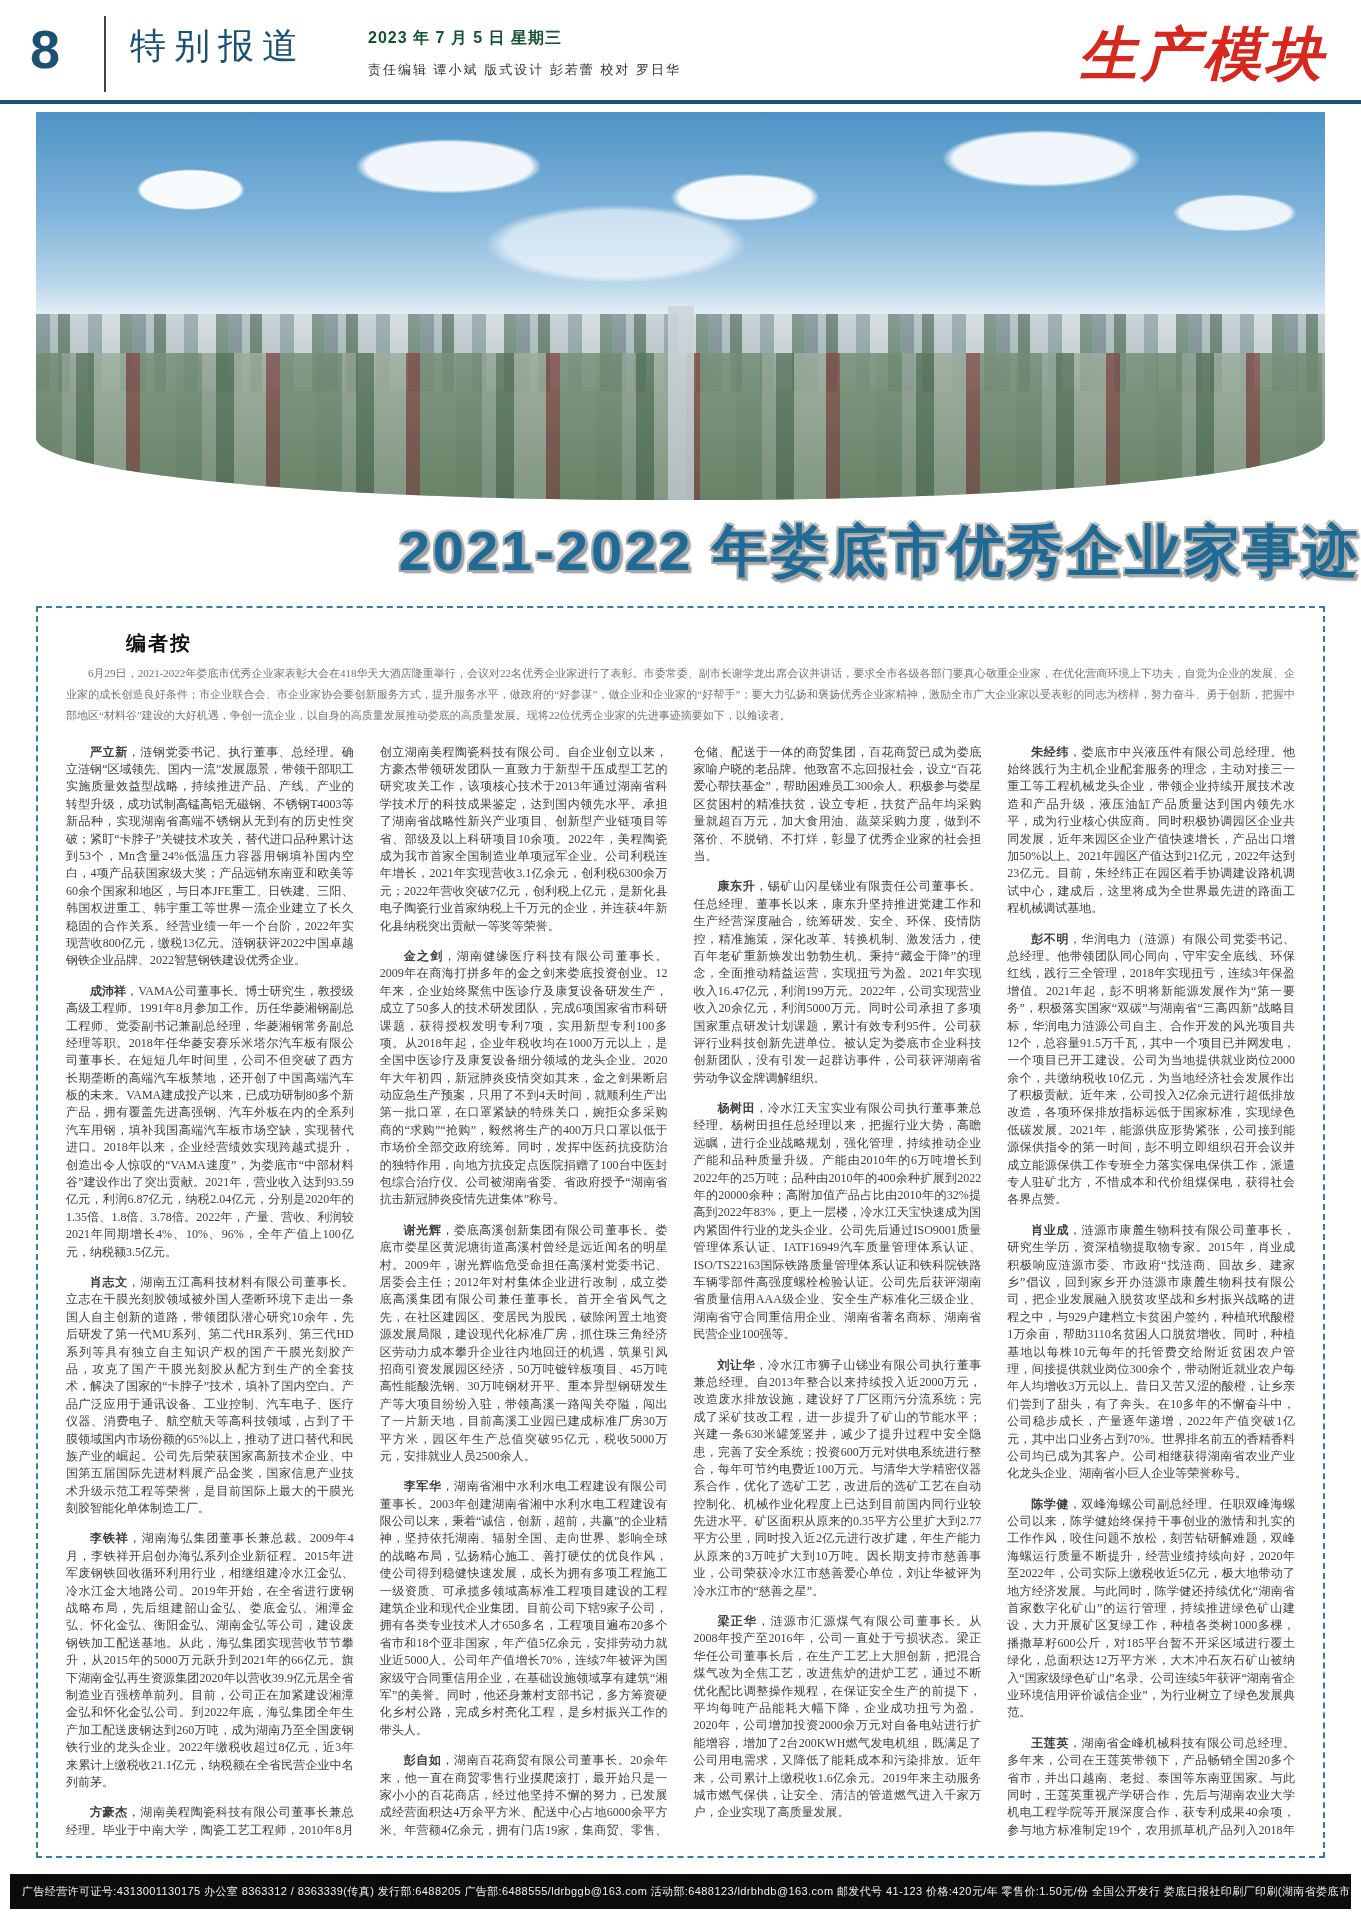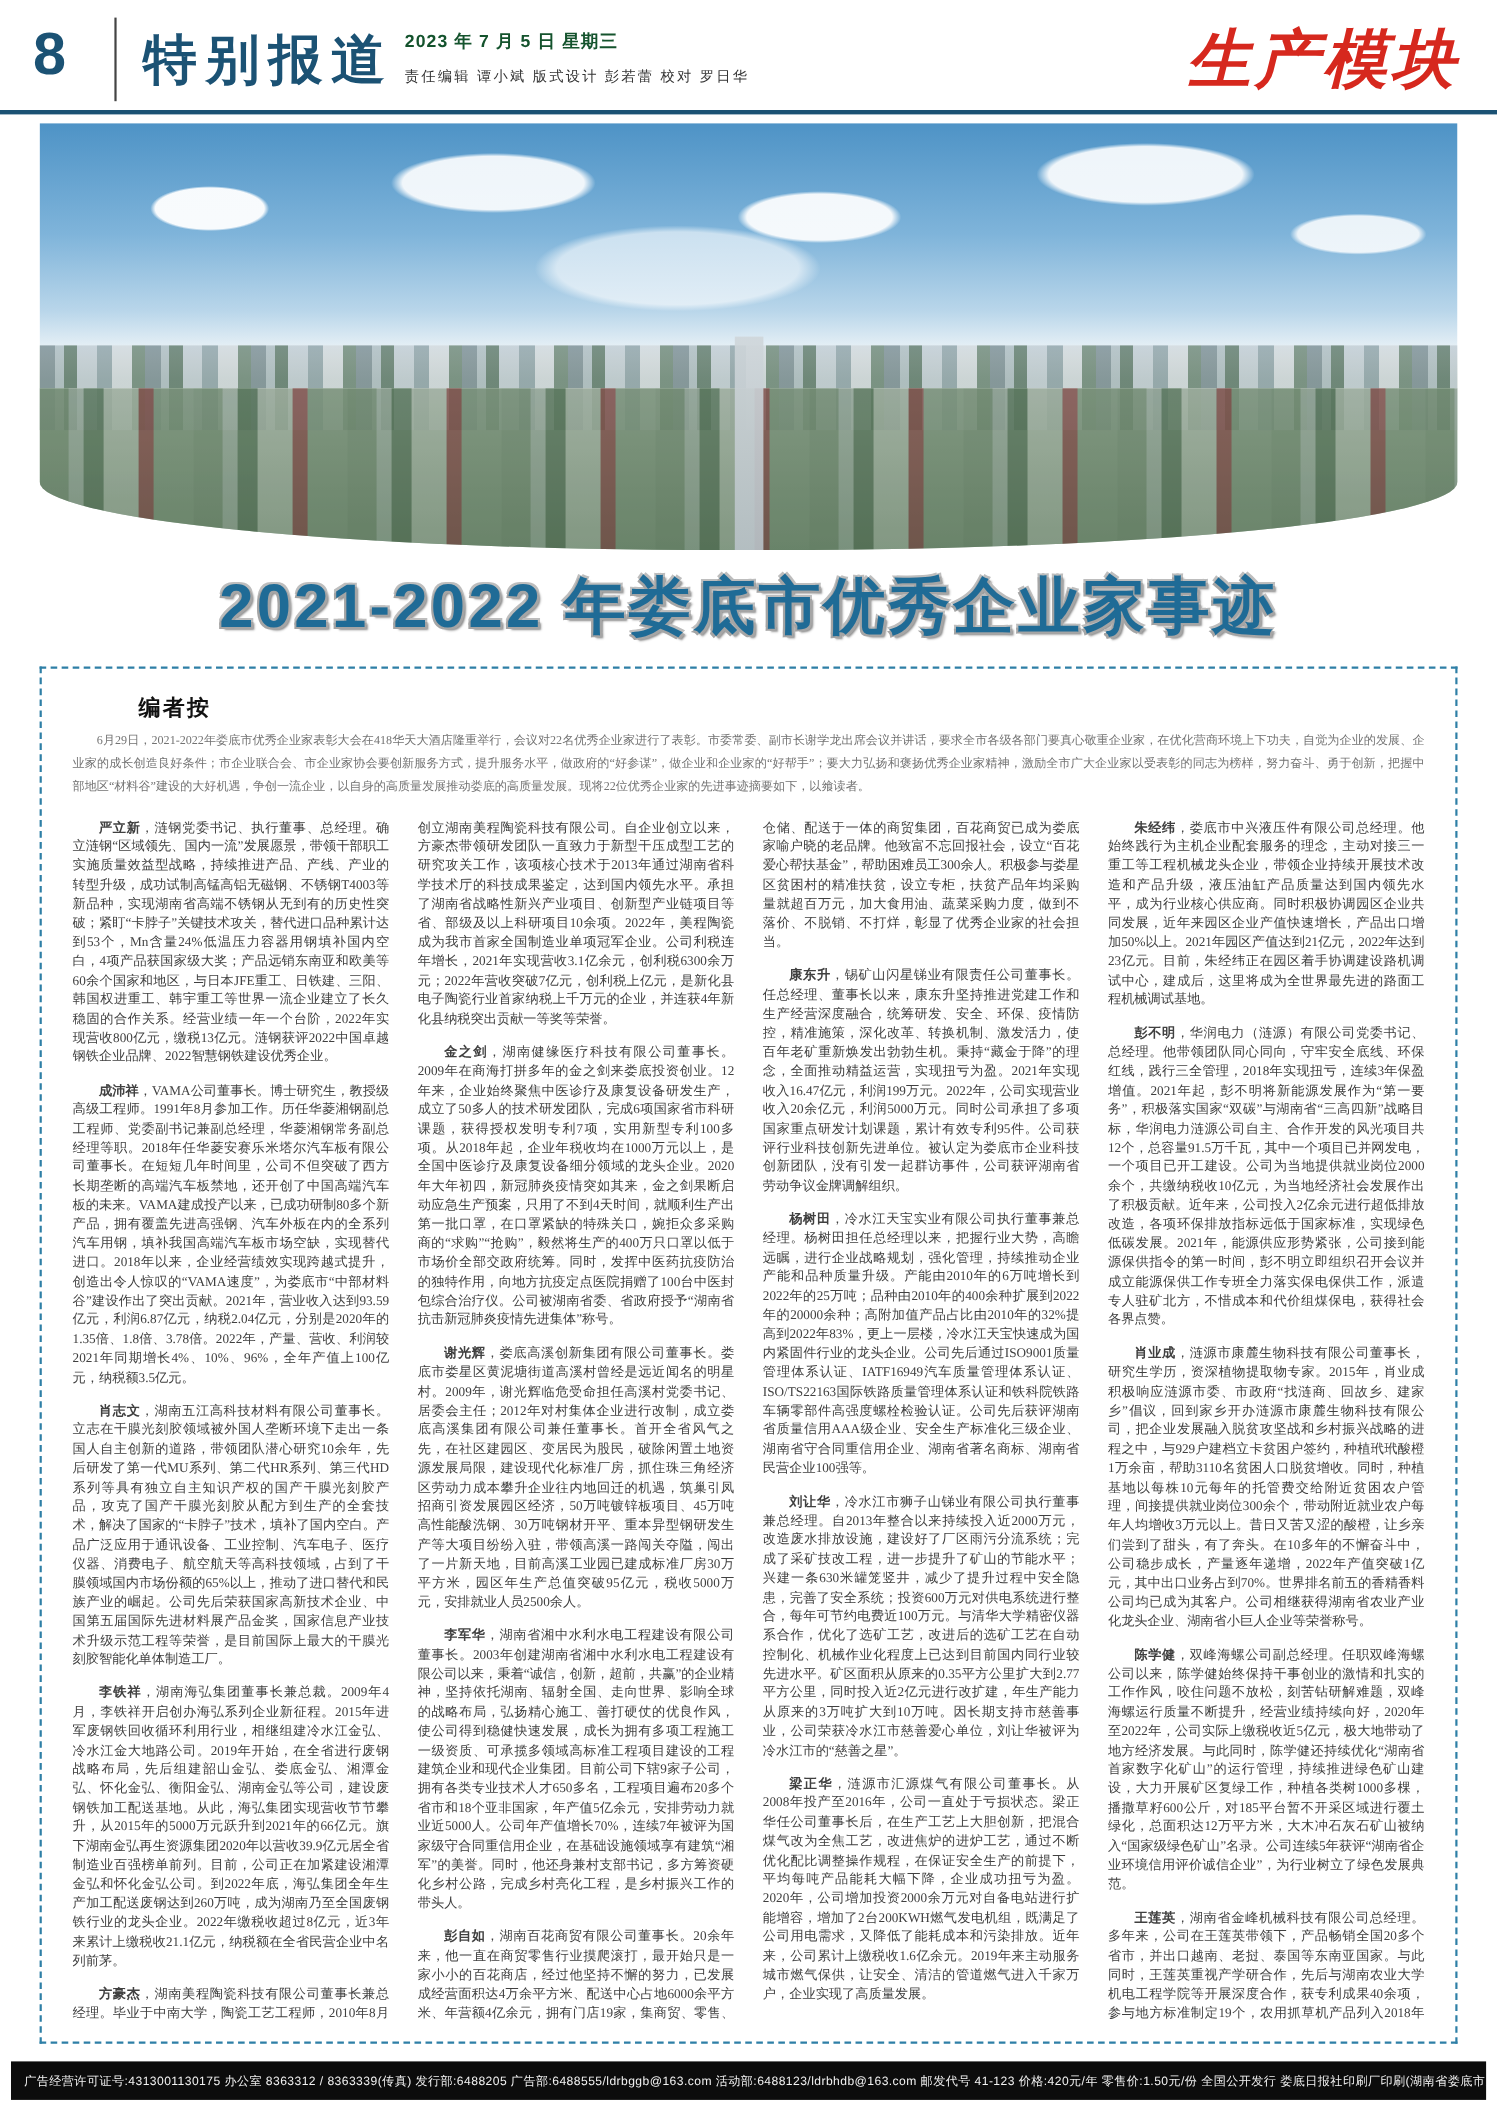--- a/index.html
+++ b/index.html
@@ -3,21 +3,21 @@
 <meta charset="utf-8">
 <style>
   * { margin:0; padding:0; box-sizing:border-box; }
   body { background:#e8e8e8; font-family:"Liberation Sans","DejaVu Sans",sans-serif; }
   .page { position:relative; width:1361px; height:1913px; margin:0 auto; background:#ffffff; overflow:hidden; }
 
   
   .masthead-row { position:relative; height:80px; margin:16px 28px 0 28px; }
   .page-num { position:absolute; left:2px; top:2px; font-size:54px; font-weight:bold; color:#1b5274; }
   .head-vrule { position:absolute; left:76px; top:0; width:2px; height:76px; background:#444; }
-  .section-title { position:absolute; left:102px; top:6px; font-size:49px; font-weight:bold; color:#1b5274; letter-spacing:8px; }
+  .section-title { position:absolute; left:102px; top:6px; font-size:36px; font-weight:normal; color:#1b5274; letter-spacing:8px; }
   .head-meta { position:absolute; left:340px; top:12px; }
   .head-date { font-size:16px; font-weight:bold; color:#14532d; letter-spacing:1px; }
   .head-staff { margin-top:12px; font-size:13px; color:#333; letter-spacing:2px; }
   .masthead-logo { position:absolute; right:6px; top:0; font-size:58px; font-weight:bold; font-style:italic; color:#d6281e; letter-spacing:4px; font-family:"DejaVu Serif","Liberation Serif",serif; }
   .head-rule { height:4px; background:#1b5274; margin-top:4px; }
 
   
   .photo { position:relative; margin:8px 36px 0 36px; height:388px; overflow:hidden;
            border-radius:0 0 48% 48% / 0 0 62px 62px;
            background:
@@ -36,21 +36,21 @@
            opacity:.8; }
   .photo .city { position:absolute; left:0; right:0; top:62%; bottom:0;
            background:repeating-linear-gradient(90deg,
              #9fb49f 0 26px, #c9d3cf 26px 40px, #7e9a82 40px 58px, #d9dfd9 58px 90px,
              #b26a6a 90px 104px, #a7bba7 104px 140px),
            linear-gradient(#b9c6b9, #93a893); background-blend-mode:multiply; opacity:.85; }
   .photo .road { position:absolute; top:50%; bottom:0; left:50%; width:26px; margin-left:-13px;
            background:linear-gradient(#cfd6da, #b9c2c8); opacity:.9; }
 
   
-  .banner { margin-top:14px; text-align:center; }
+  .banner { margin-top:14px; text-align:right; }
   .banner-text { display:inline-block; font-size:56px; font-weight:bold; color:#1f6b96; letter-spacing:3px;
            text-shadow:2px 2px 0 #a5a5a5, -2px 2px 0 #a5a5a5, 2px -2px 0 #bdbdbd, -2px -2px 0 #bdbdbd, 3px 3px 2px #8b8b8b; }
 
   
   .article-box { margin:16px 36px 0 36px; height:1252px; border:2px dashed #2e7fa6; padding:22px 28px 18px 28px; overflow:hidden; }
   .editor-note { font-family:"Liberation Serif","DejaVu Serif",serif; }
   .editor-note .label { font-weight:bold; font-size:20px; color:#111; text-indent:3em; letter-spacing:2px; }
   .editor-note .note-text { margin-top:6px; font-size:11px; line-height:1.9; color:#737373; text-align:justify; text-indent:2em; }
 
   .profiles { margin-top:18px; height:1096px; overflow:hidden;

